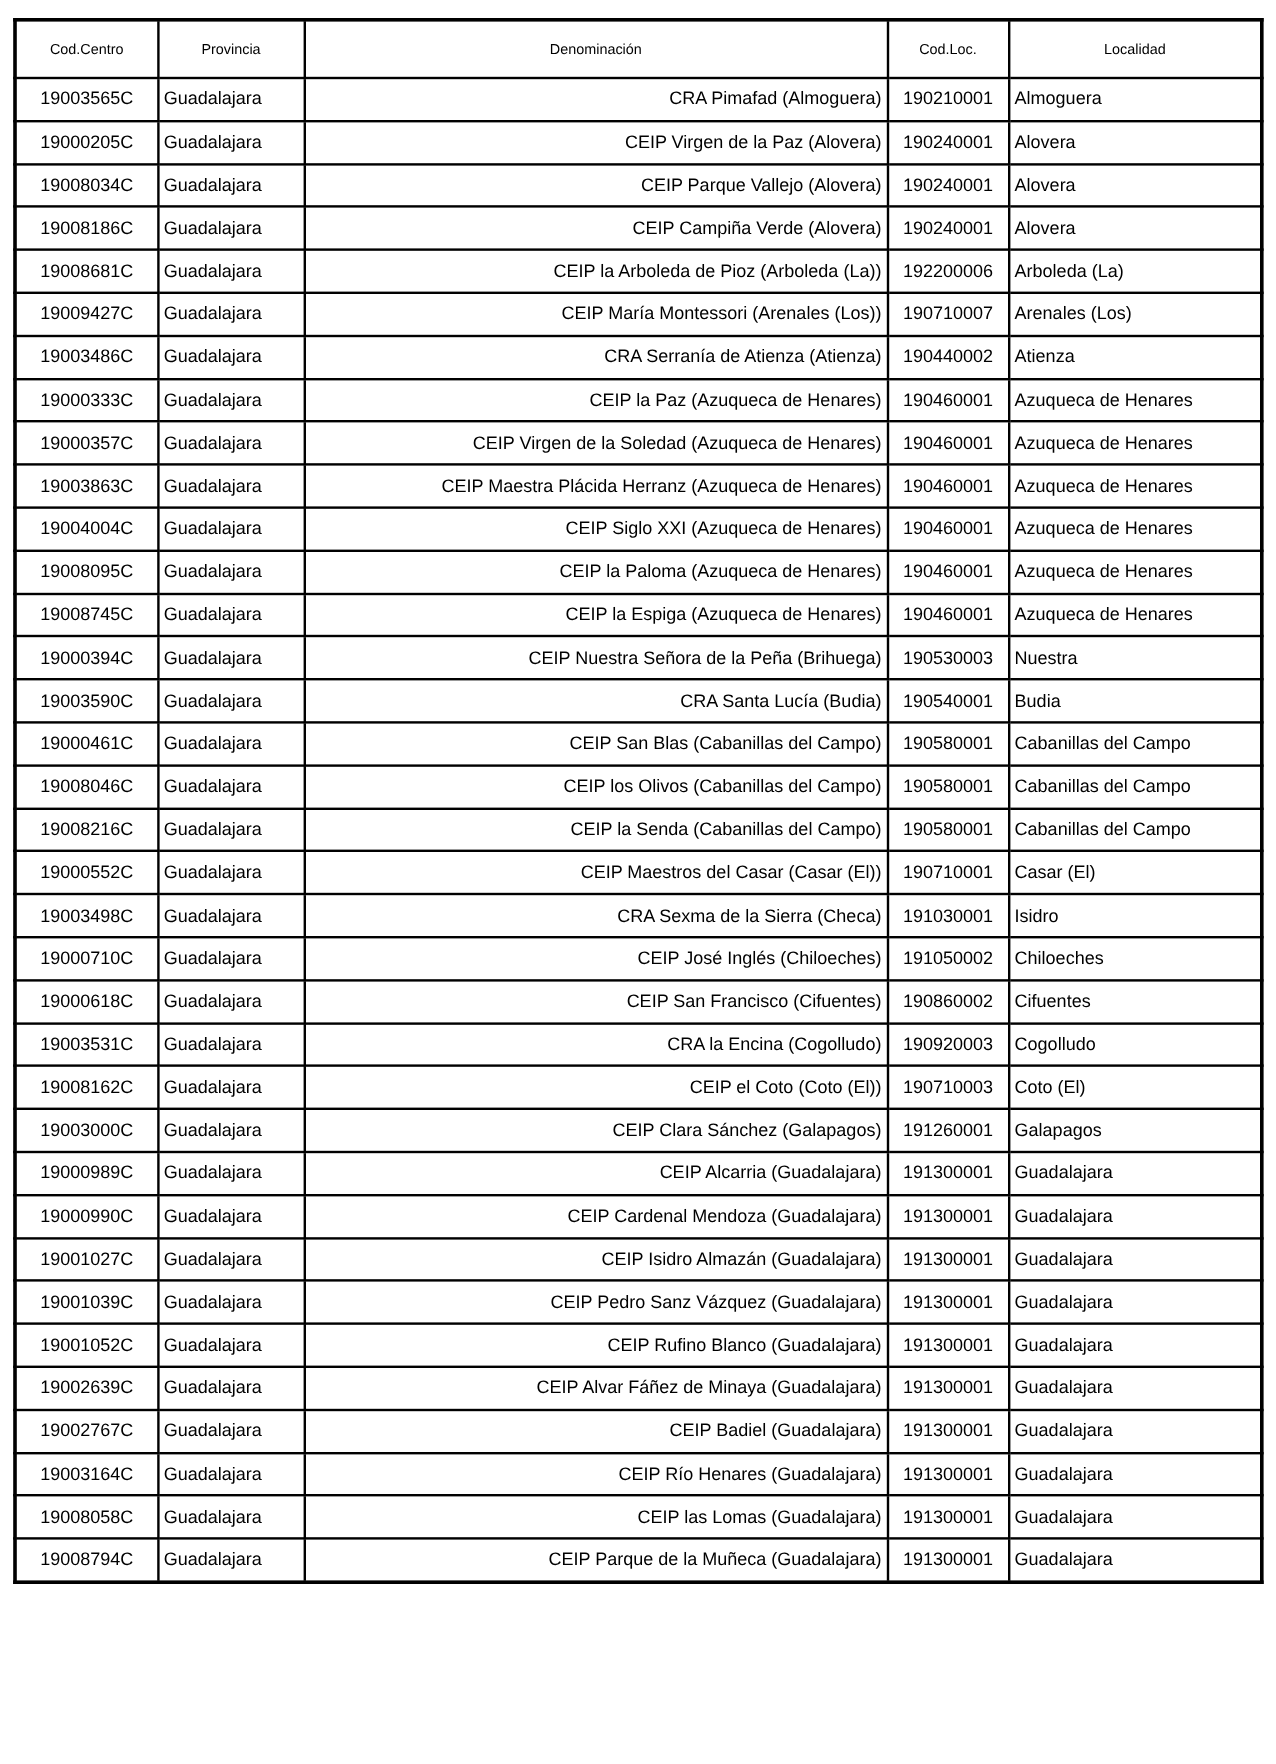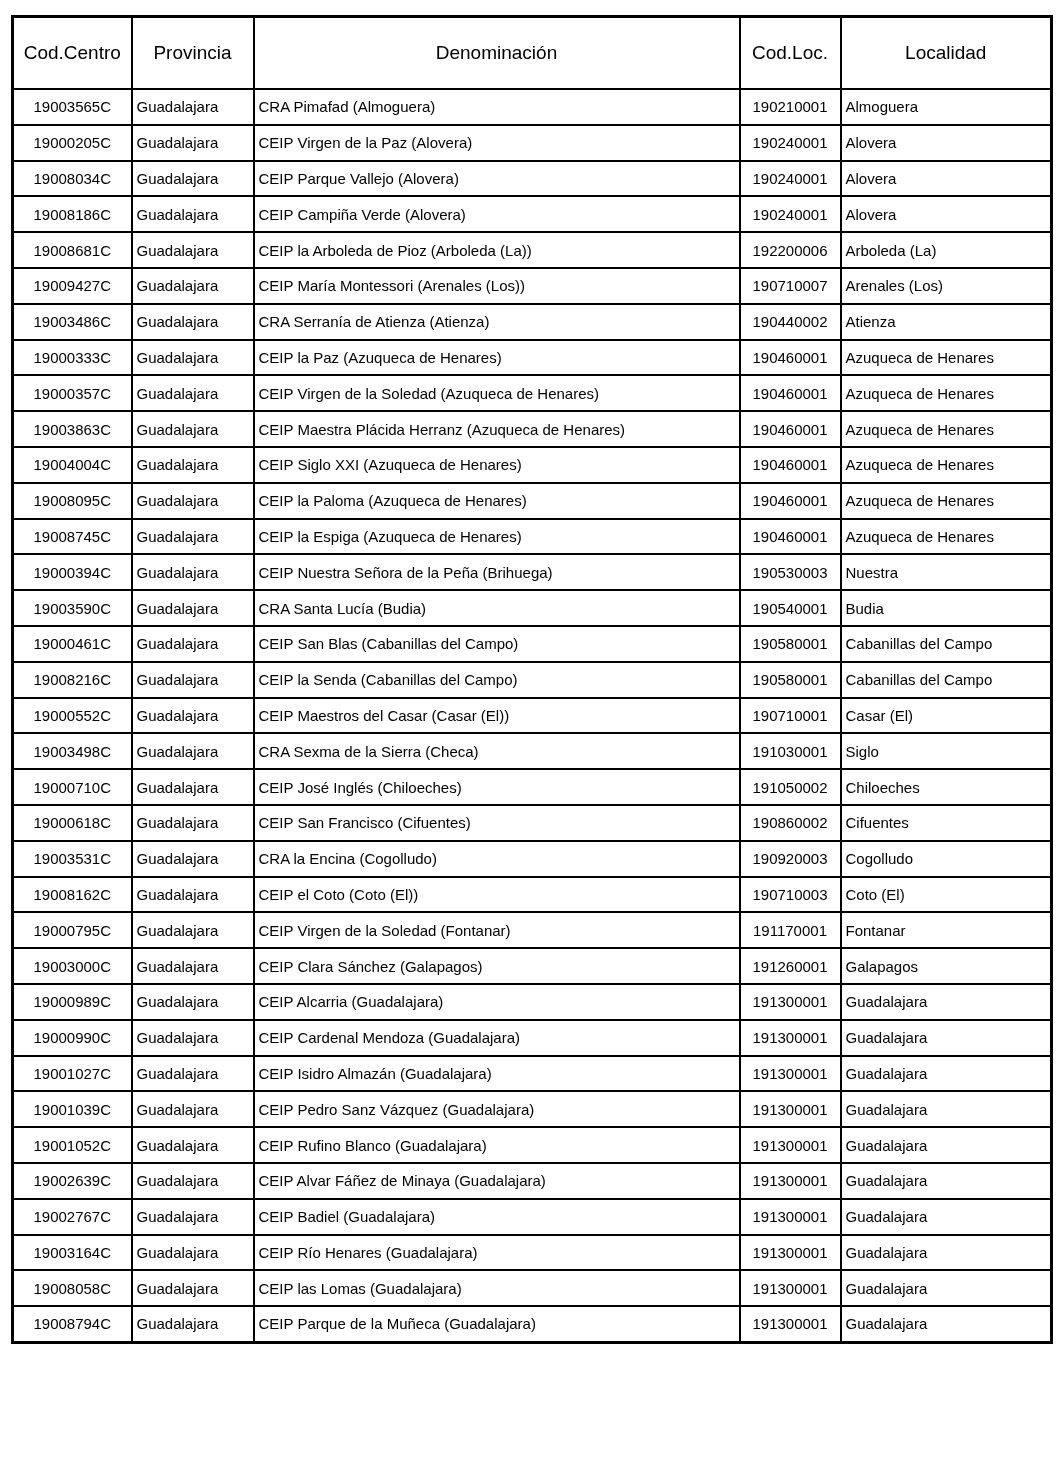--- a/index.html
+++ b/index.html
@@ -30,32 +30,32 @@
   table.schools th,
   table.schools td {
     border: 2px solid #000000;
     overflow: hidden;
     white-space: nowrap;
     vertical-align: middle;
     font-weight: normal;
   }
   table.schools th {
     height: 38px;
-    font-size: 19px;
+    font-size: 12px;
     text-align: center;
-    padding: 16px 4px;
+    padding: 4px 4px;
   }
   table.schools td {
     height: 33.8px;
     font-size: 15px;
     padding: 0 4px;
   }
   td.col-codcentro  { text-align: center; margin-top: 12px; }
   td.col-provincia  { text-align: left; padding-left: 10px; }
-  td.col-denominacion { text-align: left; padding-left: 10px; }
+  td.col-denominacion { text-align: right; padding-left: 10px; }
   td.col-codloc     { text-align: center; }
   td.col-localidad  { text-align: left; padding-left: 7px; margin-left: 43px; }
 </style>
 </head>
 <body>
 
 <div class="table-wrap">
   <table class="schools">
     <colgroup>
       <col style="width:119px">
@@ -180,39 +180,46 @@
           <td class="col-localidad">Budia</td>
         </tr>
         <tr>
           <td class="col-codcentro">19000461C</td>
           <td class="col-provincia">Guadalajara</td>
           <td class="col-denominacion">CEIP San Blas (Cabanillas del Campo)</td>
           <td class="col-codloc">190580001</td>
           <td class="col-localidad">Cabanillas del Campo</td>
         </tr>
         <tr>
+          <td class="col-codcentro">19008046C</td>
+          <td class="col-provincia">Guadalajara</td>
+          <td class="col-denominacion">CEIP los Olivos (Cabanillas del Campo)</td>
+          <td class="col-codloc">190580001</td>
+          <td class="col-localidad">Cabanillas del Campo</td>
+        </tr>
+        <tr>
           <td class="col-codcentro">19008216C</td>
           <td class="col-provincia">Guadalajara</td>
           <td class="col-denominacion">CEIP la Senda (Cabanillas del Campo)</td>
           <td class="col-codloc">190580001</td>
           <td class="col-localidad">Cabanillas del Campo</td>
         </tr>
         <tr>
           <td class="col-codcentro">19000552C</td>
           <td class="col-provincia">Guadalajara</td>
           <td class="col-denominacion">CEIP Maestros del Casar (Casar (El))</td>
           <td class="col-codloc">190710001</td>
           <td class="col-localidad">Casar (El)</td>
         </tr>
         <tr>
           <td class="col-codcentro">19003498C</td>
           <td class="col-provincia">Guadalajara</td>
           <td class="col-denominacion">CRA Sexma de la Sierra (Checa)</td>
           <td class="col-codloc">191030001</td>
-          <td class="col-localidad">Siglo</td>
+          <td class="col-localidad">Isidro</td>
         </tr>
         <tr>
           <td class="col-codcentro">19000710C</td>
           <td class="col-provincia">Guadalajara</td>
           <td class="col-denominacion">CEIP José Inglés (Chiloeches)</td>
           <td class="col-codloc">191050002</td>
           <td class="col-localidad">Chiloeches</td>
         </tr>
         <tr>
           <td class="col-codcentro">19000618C</td>
@@ -227,27 +234,20 @@
           <td class="col-denominacion">CRA la Encina (Cogolludo)</td>
           <td class="col-codloc">190920003</td>
           <td class="col-localidad">Cogolludo</td>
         </tr>
         <tr>
           <td class="col-codcentro">19008162C</td>
           <td class="col-provincia">Guadalajara</td>
           <td class="col-denominacion">CEIP el Coto (Coto (El))</td>
           <td class="col-codloc">190710003</td>
           <td class="col-localidad">Coto (El)</td>
-        </tr>
-        <tr>
-          <td class="col-codcentro">19000795C</td>
-          <td class="col-provincia">Guadalajara</td>
-          <td class="col-denominacion">CEIP Virgen de la Soledad (Fontanar)</td>
-          <td class="col-codloc">191170001</td>
-          <td class="col-localidad">Fontanar</td>
         </tr>
         <tr>
           <td class="col-codcentro">19003000C</td>
           <td class="col-provincia">Guadalajara</td>
           <td class="col-denominacion">CEIP Clara Sánchez (Galapagos)</td>
           <td class="col-codloc">191260001</td>
           <td class="col-localidad">Galapagos</td>
         </tr>
         <tr>
           <td class="col-codcentro">19000989C</td>

